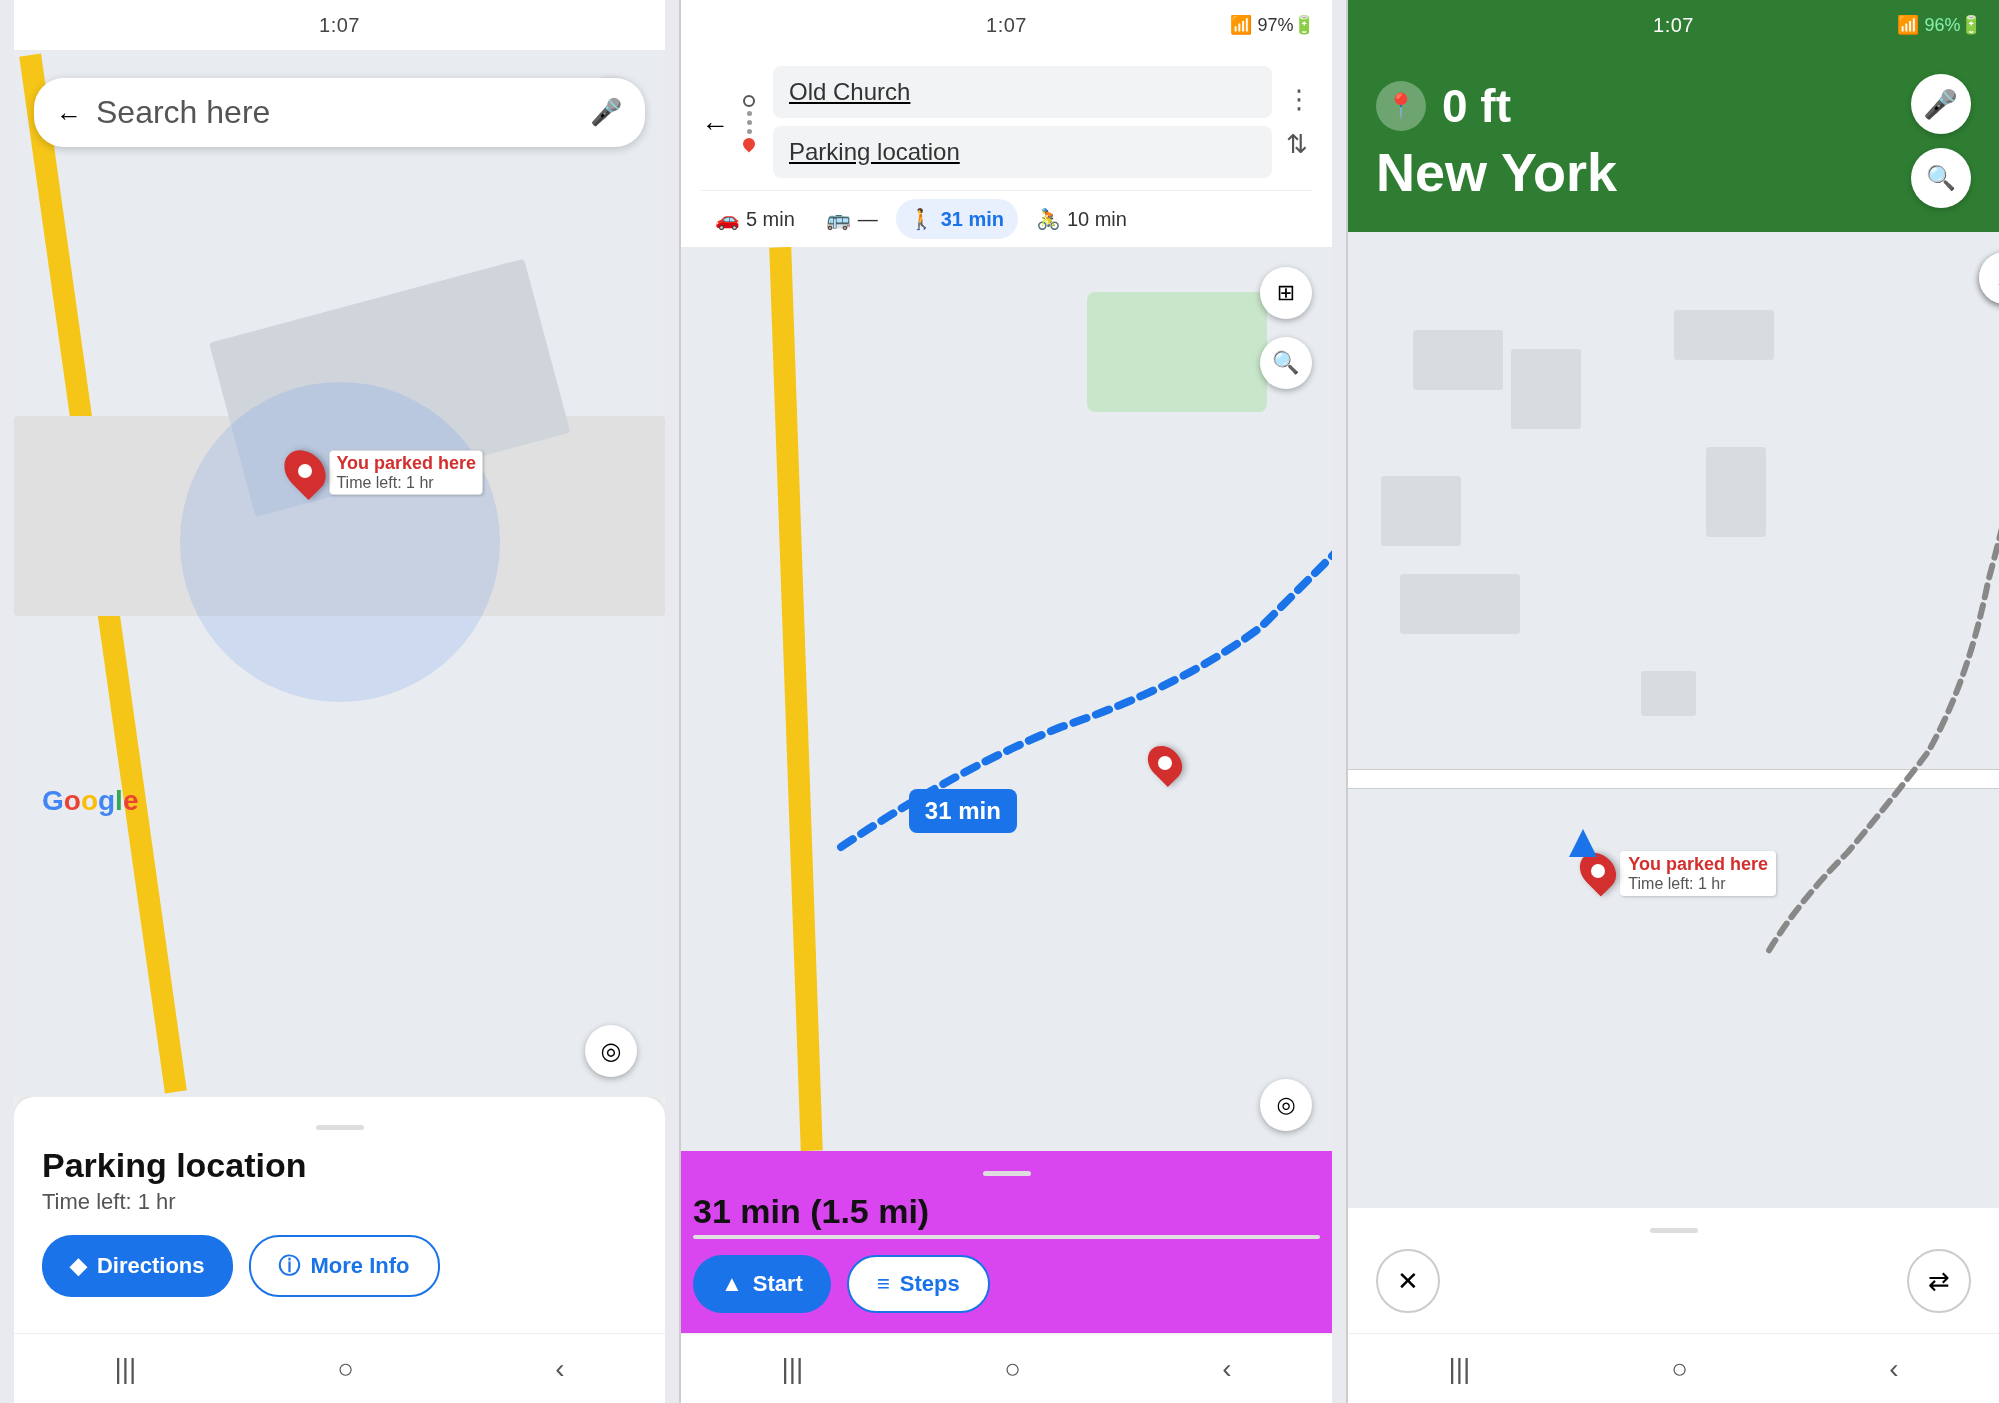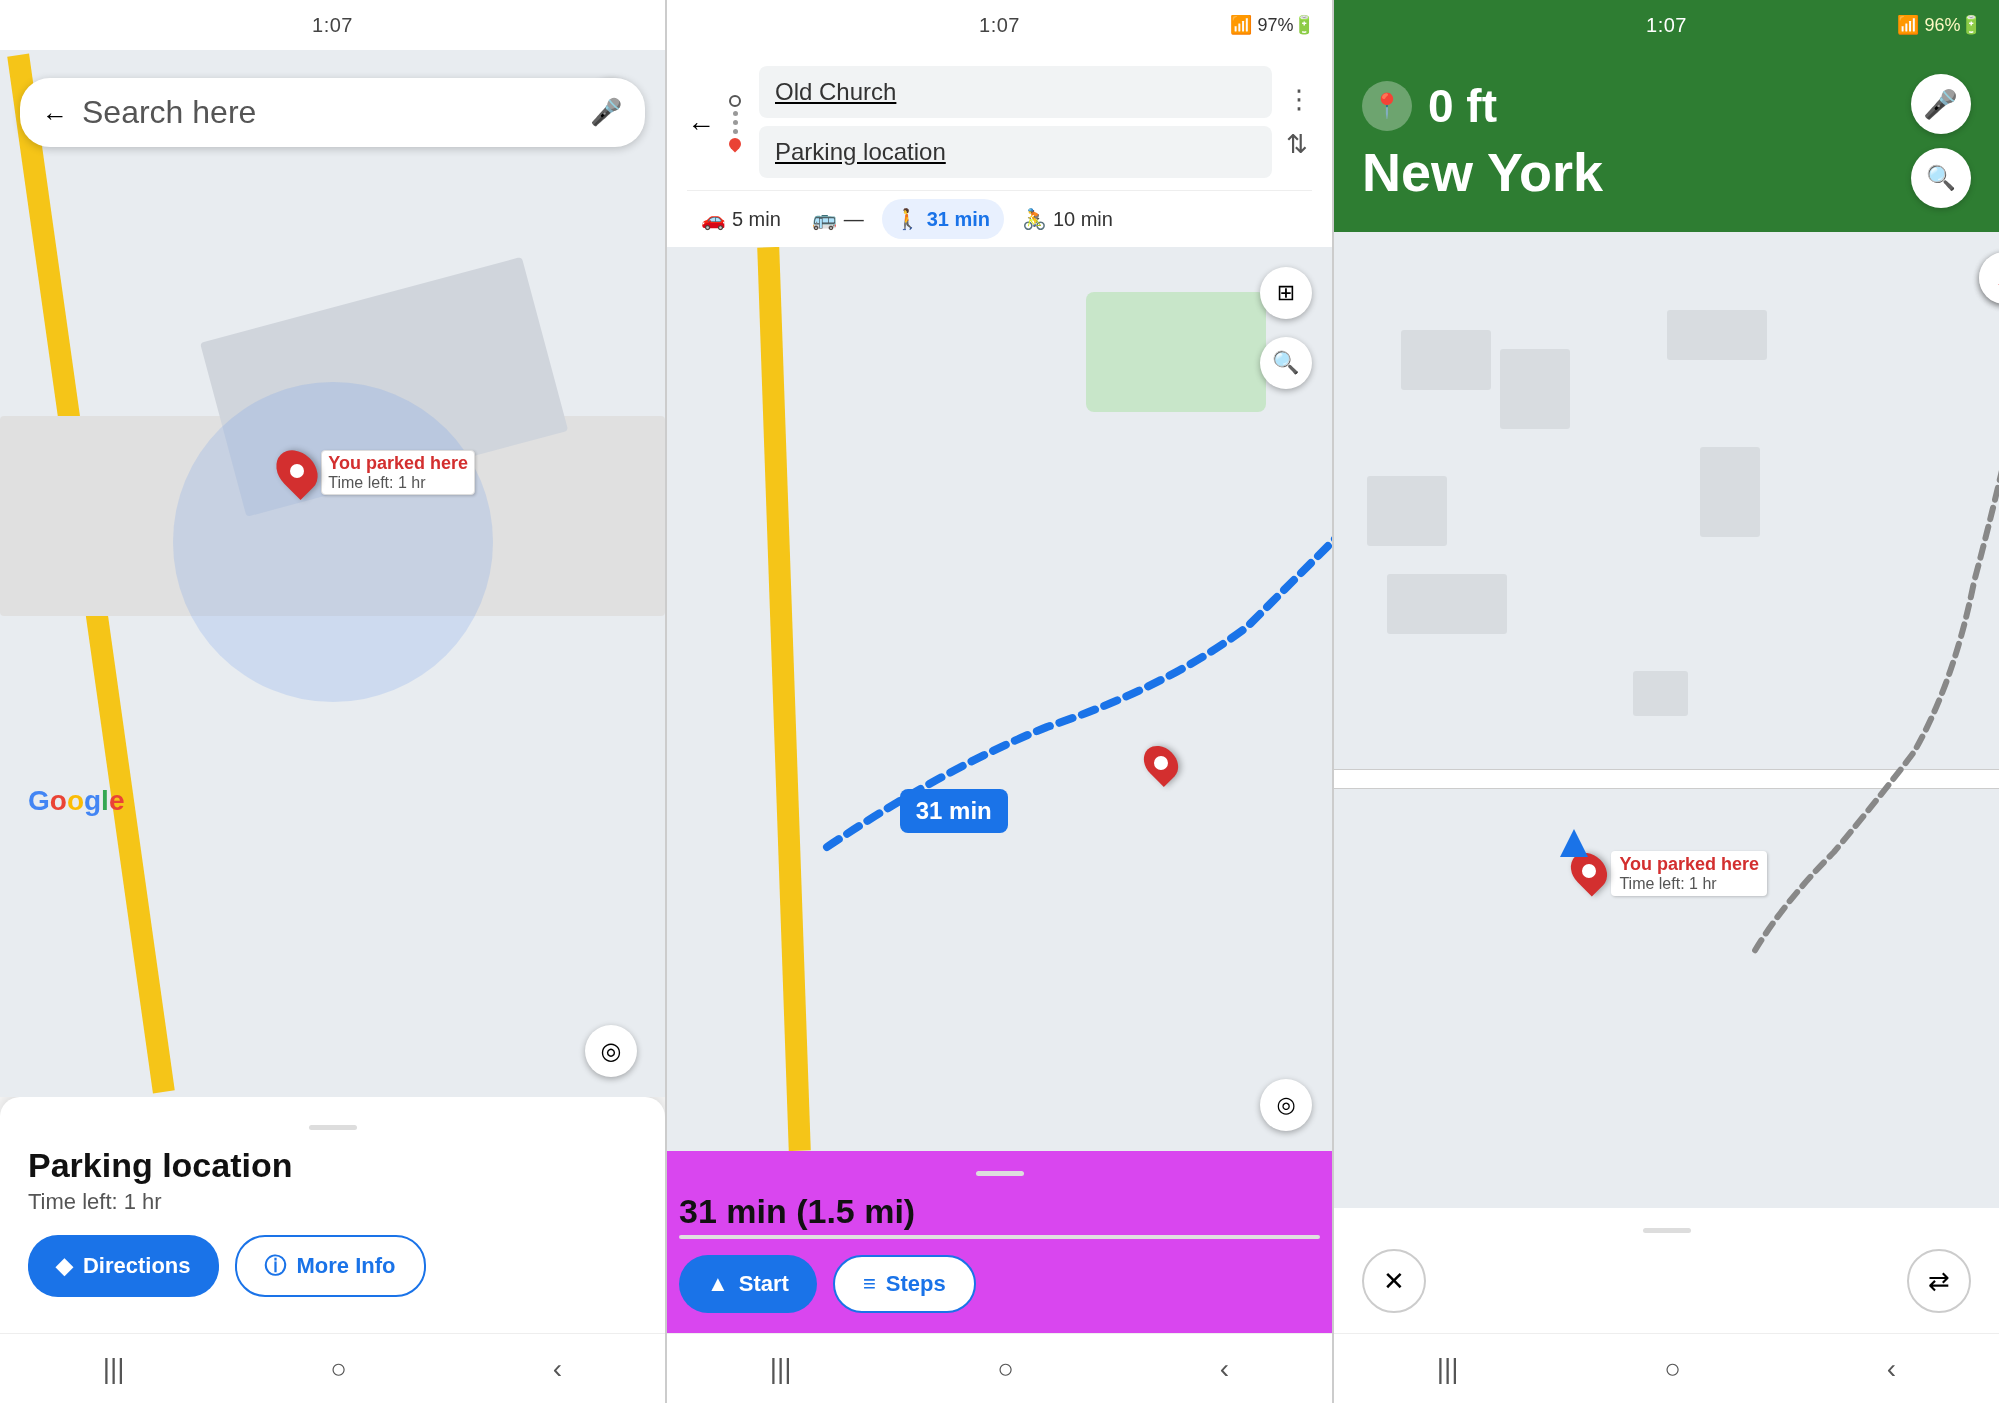--- a/index.html
+++ b/index.html
@@ -15,20 +15,21 @@
 
     
     .phone-panel {
       position: relative;
       flex: 1;
       height: 100%;
       background: #f5f5f5;
       overflow: hidden;
       display: flex;
       flex-direction: column;
+      margin-left: 14px;
     }
     .phone-panel + .phone-panel {
       border-left: 2px solid #ccc;
     }
 
     
     .status-bar {
       height: 50px;
       background: #fff;
       display: flex;
@@ -649,21 +650,21 @@
     <span class="nav-icon">|||</span>
     <span class="nav-icon">○</span>
     <span class="nav-icon">‹</span>
   </div>
 </div>
 
 <div class="phone-panel">
 
   <div class="status-bar" style="background:#2e7d32; color:#fff;">
     <span class="status-bar-content" style="color:#fff;">1:07</span>
-    <span style="position:absolute; right:16px; font-size:18px; color:#fef9c3;text-align:right;">📶 96%🔋</span>
+    <span style="position:absolute; right:16px; font-size:18px; color:#86efac;text-align:right;">📶 96%🔋</span>
   </div>
 
   <div class="panel3-header">
     <div style="flex:1;">
       <div style="display:flex; align-items:center; gap:16px;">
         <div style="width:50px; height:50px; background:rgba(255,255,255,0.3); border-radius:50%; display:flex; align-items:center; justify-content:center; font-size:24px;">📍</div>
         <span style="font-size:46px; font-weight:bold; color:#fff;">0 ft</span>
       </div>
       <div style="font-size:54px; font-weight:bold; color:#fff; margin-top:8px;">New York</div>
     </div>

